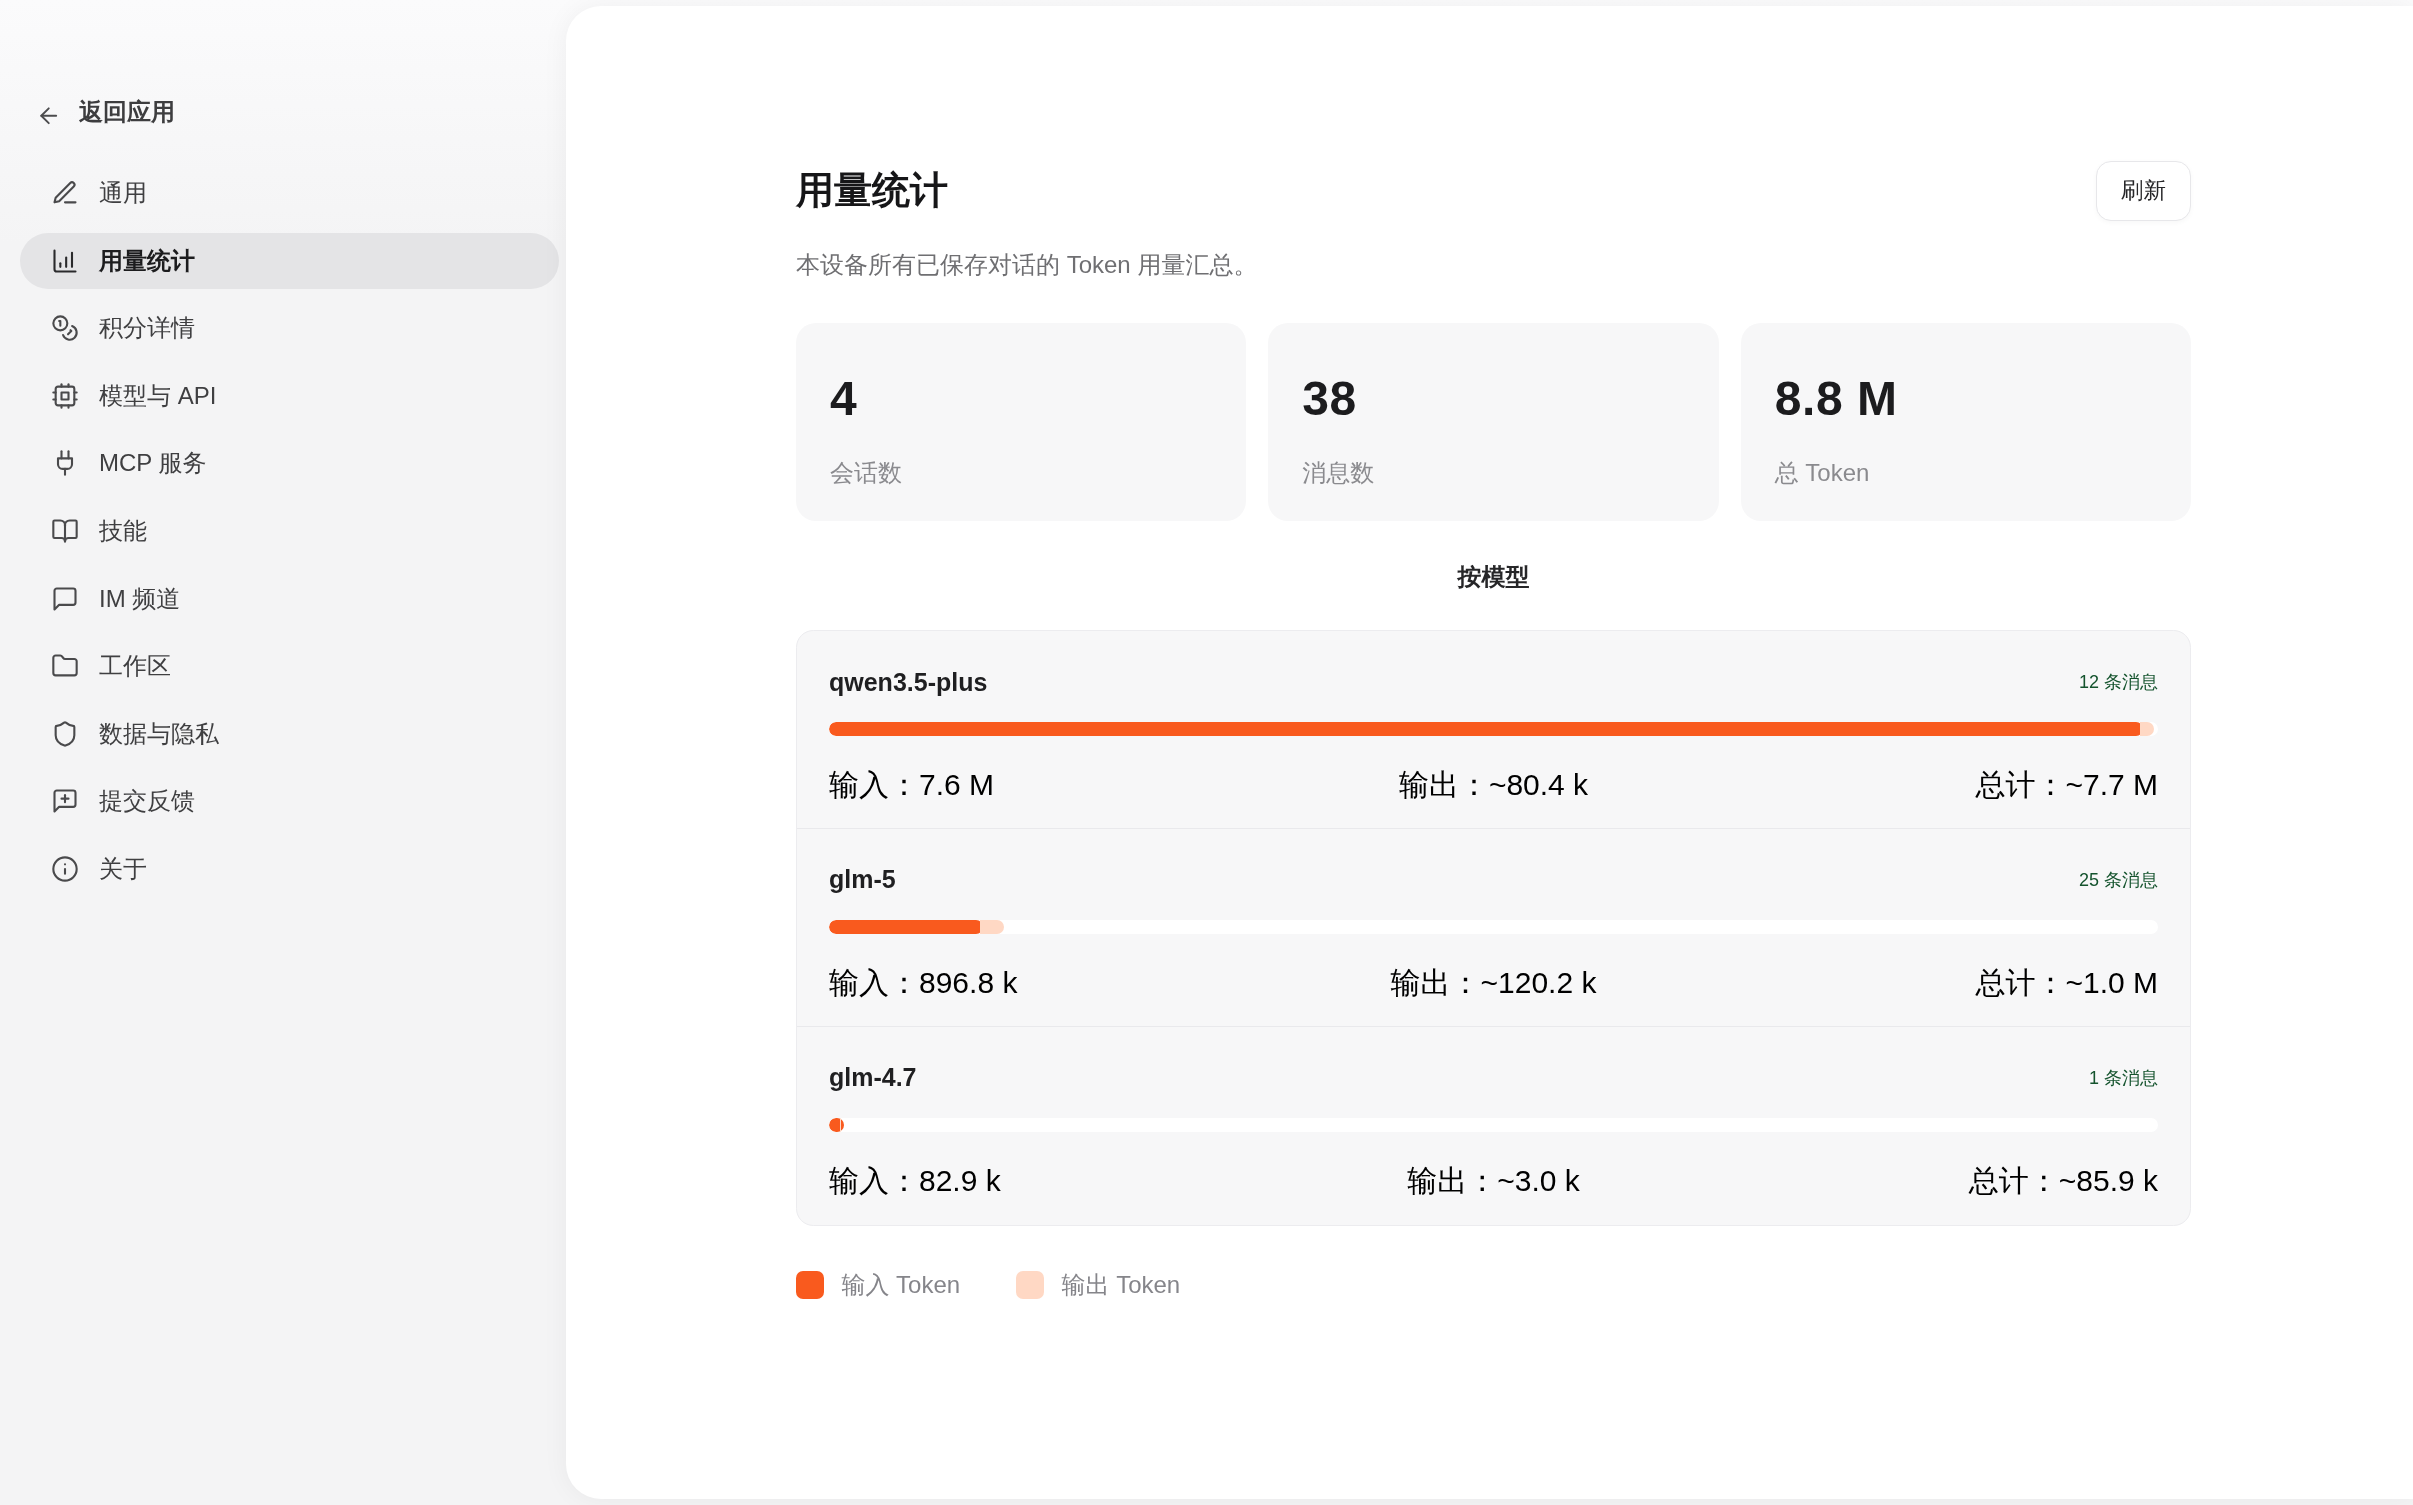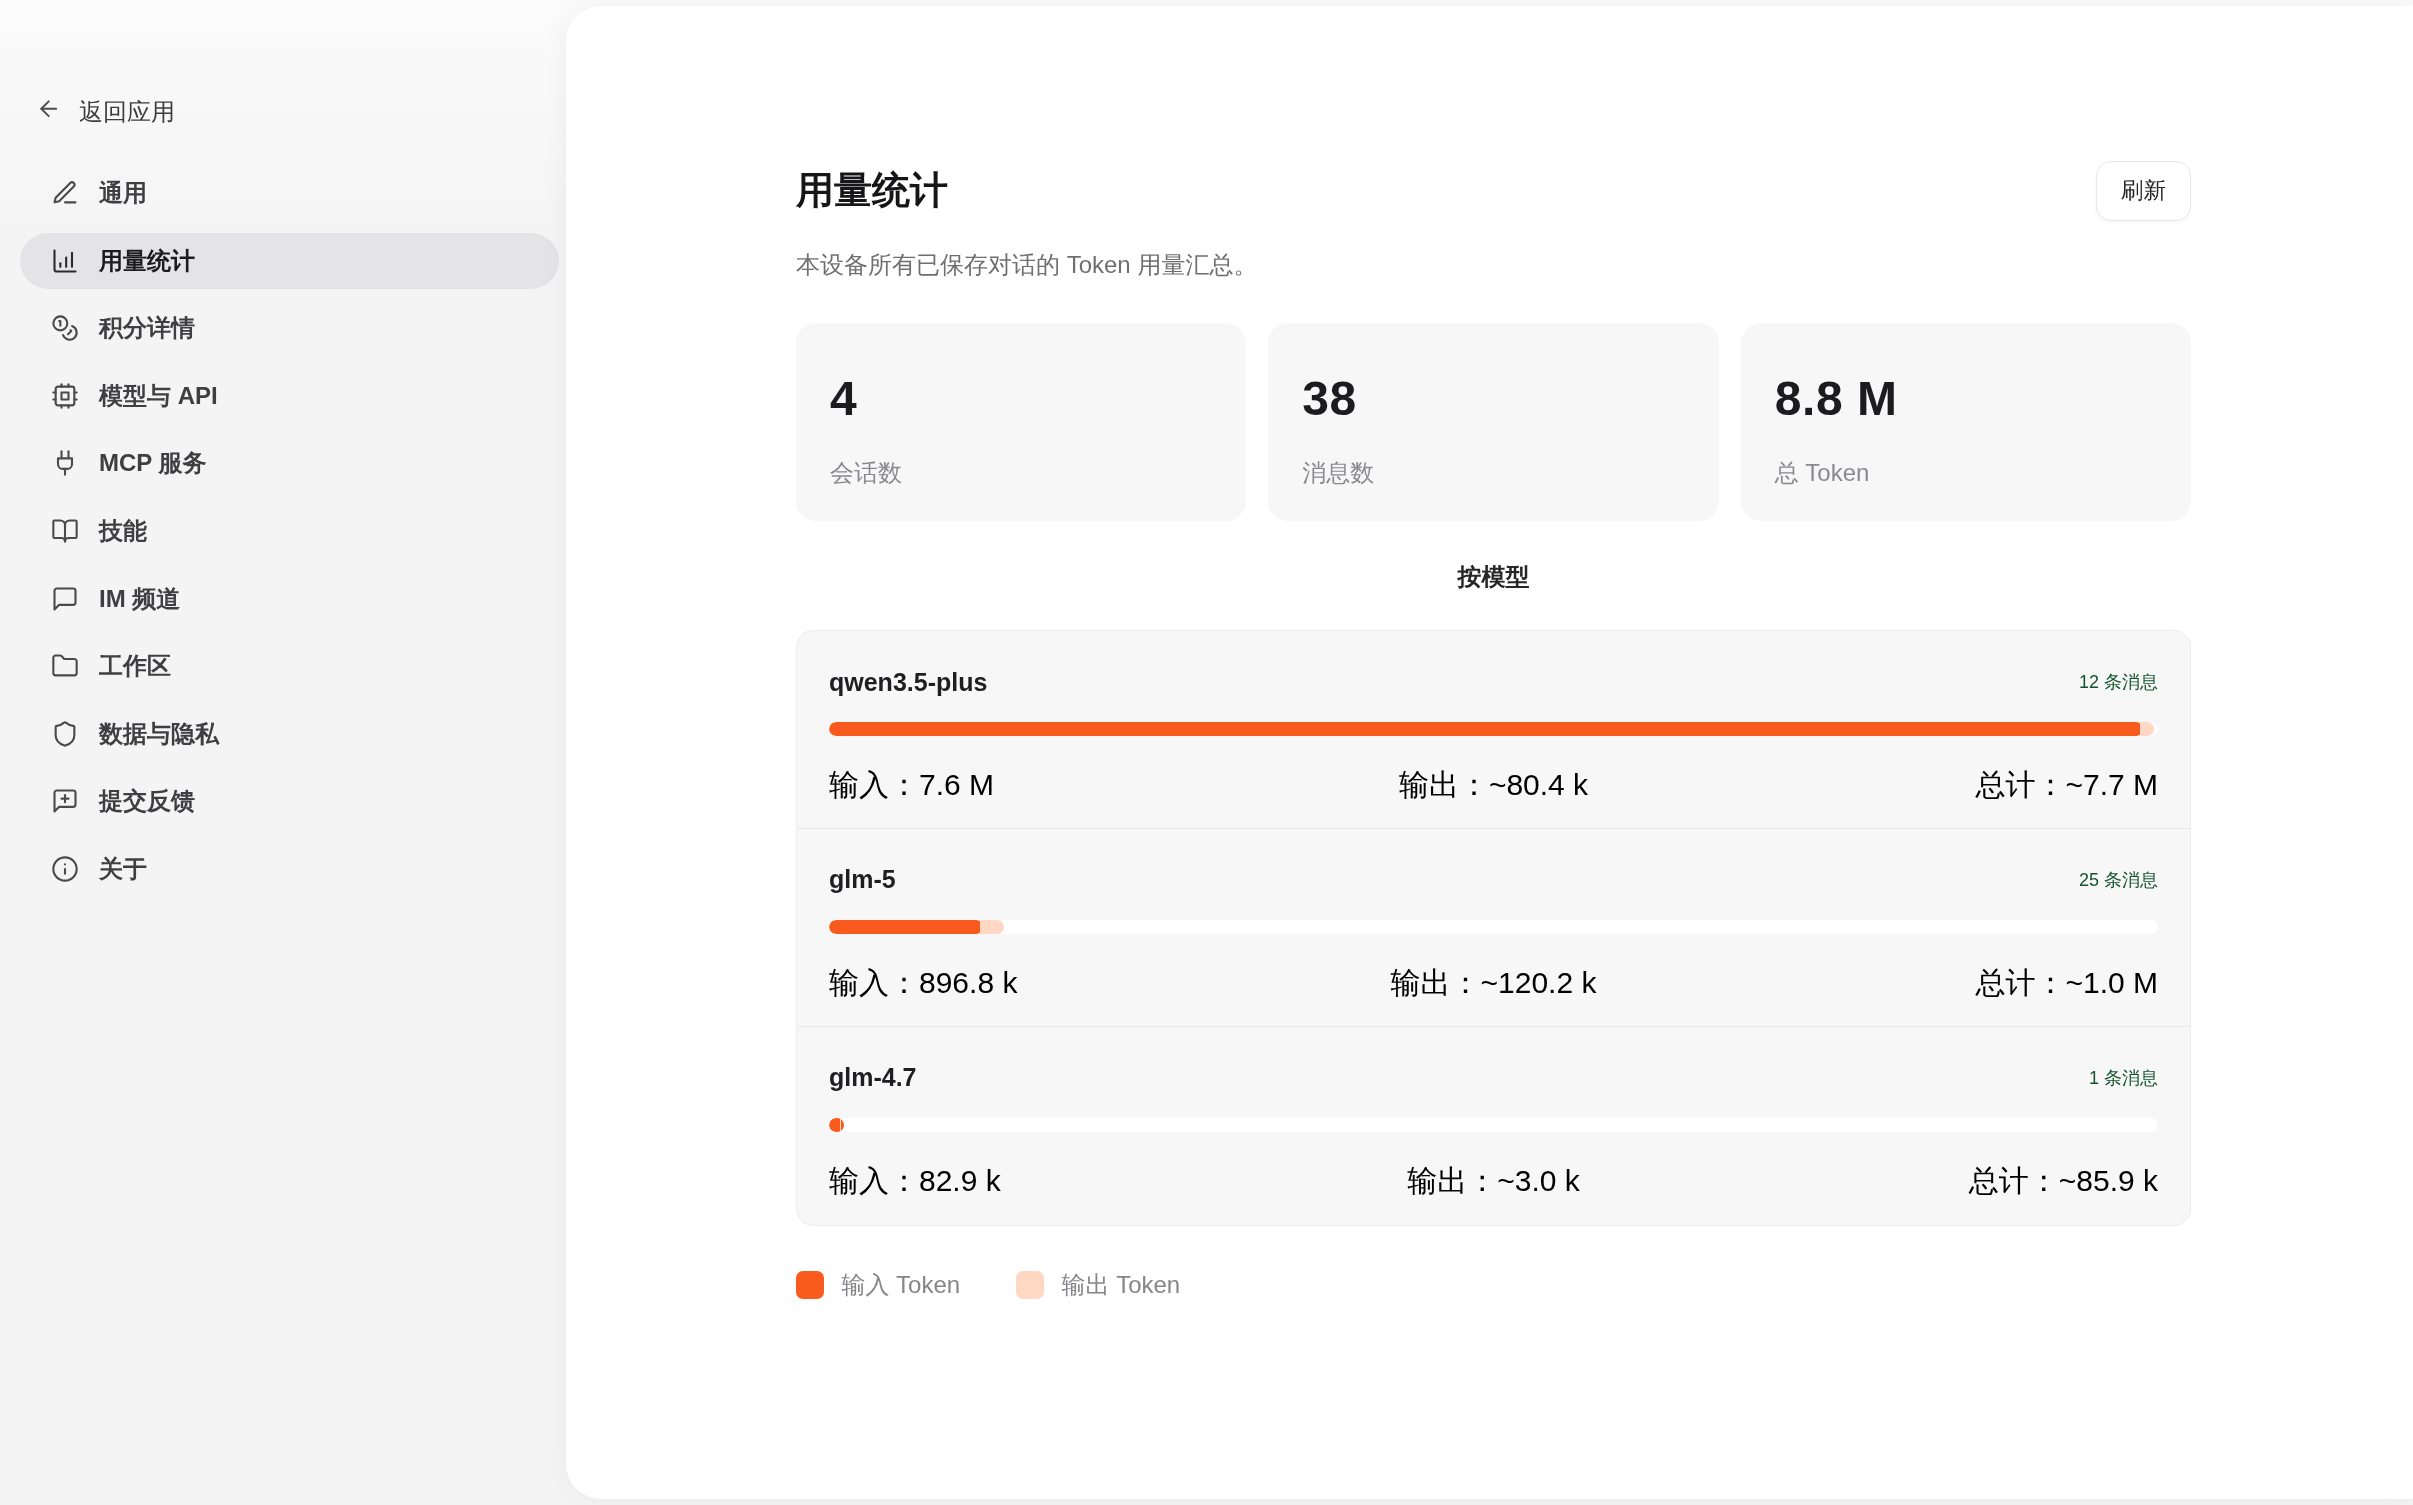--- a/index.html
+++ b/index.html
@@ -9,24 +9,24 @@
     font-family:"Liberation Sans","DejaVu Sans",sans-serif;
     background:linear-gradient(180deg,#fbfbfc 0%,#f4f4f5 244px,#f4f4f5 100%);
     overflow:hidden;
     color:#262626;
   }
   .icon { display:inline-flex; align-items:center; justify-content:center; flex:none; }
   .icon svg { display:block; }
 
   
   .sidebar { position:absolute; left:0; top:0; width:566px; height:100%; padding:96px 7.5px 0 20px; }
-  .back-row { display:flex; align-items:flex-start; gap:17.4px; margin-left:16px; font-size:24px; font-weight:400; color:#3d3d3f; cursor:pointer; }
+  .back-row { display:flex; align-items:flex-end; gap:17.4px; margin-left:16px; font-size:24px; font-weight:700; color:#3d3d3f; cursor:pointer; }
   .back-row .icon { color:#4c4c4e; }
   .nav { margin-top:37px; display:flex; flex-direction:column; gap:11.6px; }
-  .nav-item { display:flex; align-items:center; gap:20px; height:56px; padding:0 31px; border-radius:37px; font-size:24px; color:#3f3f41; cursor:pointer;font-weight:bold; }
+  .nav-item { display:flex; align-items:center; gap:20px; height:56px; padding:0 31px; border-radius:37px; font-size:24px; color:#3f3f41; cursor:pointer; }
   .nav-item .icon { color:#4a4a4c; }
   .nav-item.selected { background:#e4e4e6; font-weight:700; color:#1c1c1e; }
   .nav-item.selected .icon { color:#2a2a2c; }
 
   
   .main-card {
     position:absolute; left:566px; top:5.8px; right:0; bottom:5.8px;
     background:#ffffff; border-radius:35px 0 0 35px;
     box-shadow:0 0 27px rgba(0,0,0,.05);
     padding:0 222px 0 230px; overflow:hidden;

